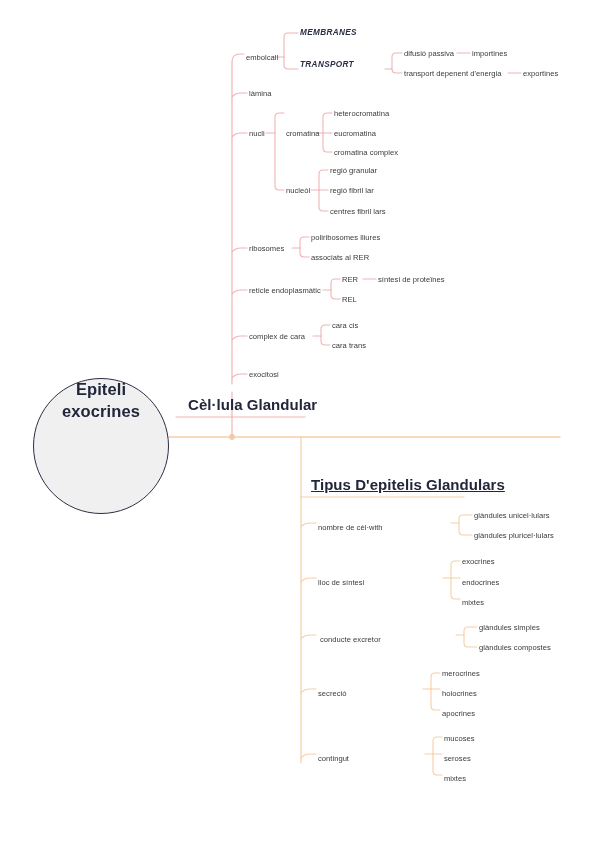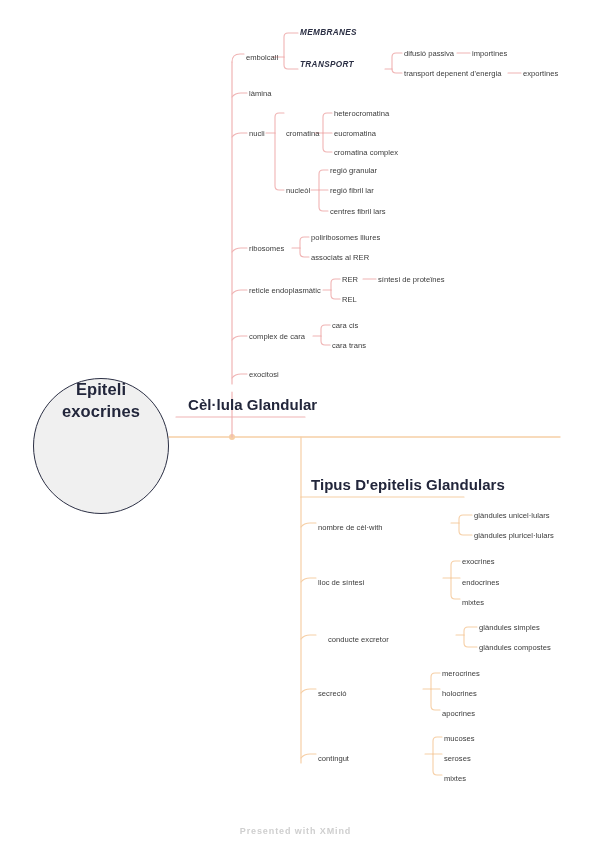--- a/index.html
+++ b/index.html
@@ -55,21 +55,21 @@
   .main-title {
     position: absolute;
     font-size: 15px;
     font-weight: bold;
     color: #22263b;
     white-space: nowrap;
     z-index: 4;
     letter-spacing: 0.05px;
   }
   #title-cell { left: 188px; top: 396px; }
-  #title-tipus { left: 311px; top: 476px; }
+  #title-tipus { left: 311px; top: 476px; text-decoration: underline; }
 
   
   .nd {
     position: absolute;
     font-size: 7.6px;
     color: #3a3a3a;
     white-space: nowrap;
     z-index: 4;
     letter-spacing: 0.02px;
   }
@@ -248,29 +248,28 @@
 
   <div class="nd" style="left:318px;top:523px">nombre de cèl·with</div>
   <div class="nd" style="left:474px;top:511px">glàndules unicel·lulars</div>
   <div class="nd" style="left:474px;top:531px">glàndules pluricel·lulars</div>
 
   <div class="nd" style="left:318px;top:578px">lloc de síntesi</div>
   <div class="nd" style="left:462px;top:557px">exocrines</div>
   <div class="nd" style="left:462px;top:578px">endocrines</div>
   <div class="nd" style="left:462px;top:598px">mixtes</div>
 
-  <div class="nd" style="left:328px;top:635px">conducte excretor</div>
+  <div class="nd" style="left:320px;top:635px">conducte excretor</div>
   <div class="nd" style="left:479px;top:623px">glàndules simples</div>
   <div class="nd" style="left:479px;top:643px">glàndules compostes</div>
 
   <div class="nd" style="left:318px;top:689px">secreció</div>
   <div class="nd" style="left:442px;top:669px">merocrines</div>
   <div class="nd" style="left:442px;top:689px">holocrines</div>
   <div class="nd" style="left:442px;top:709px">apocrines</div>
 
   <div class="nd" style="left:318px;top:754px">contingut</div>
   <div class="nd" style="left:444px;top:734px">mucoses</div>
   <div class="nd" style="left:444px;top:754px">seroses</div>
   <div class="nd" style="left:444px;top:774px">mixtes</div>
 
-  <div class="footer">Presented with XMind</div>
 
 </div>
 
 </body></html>

